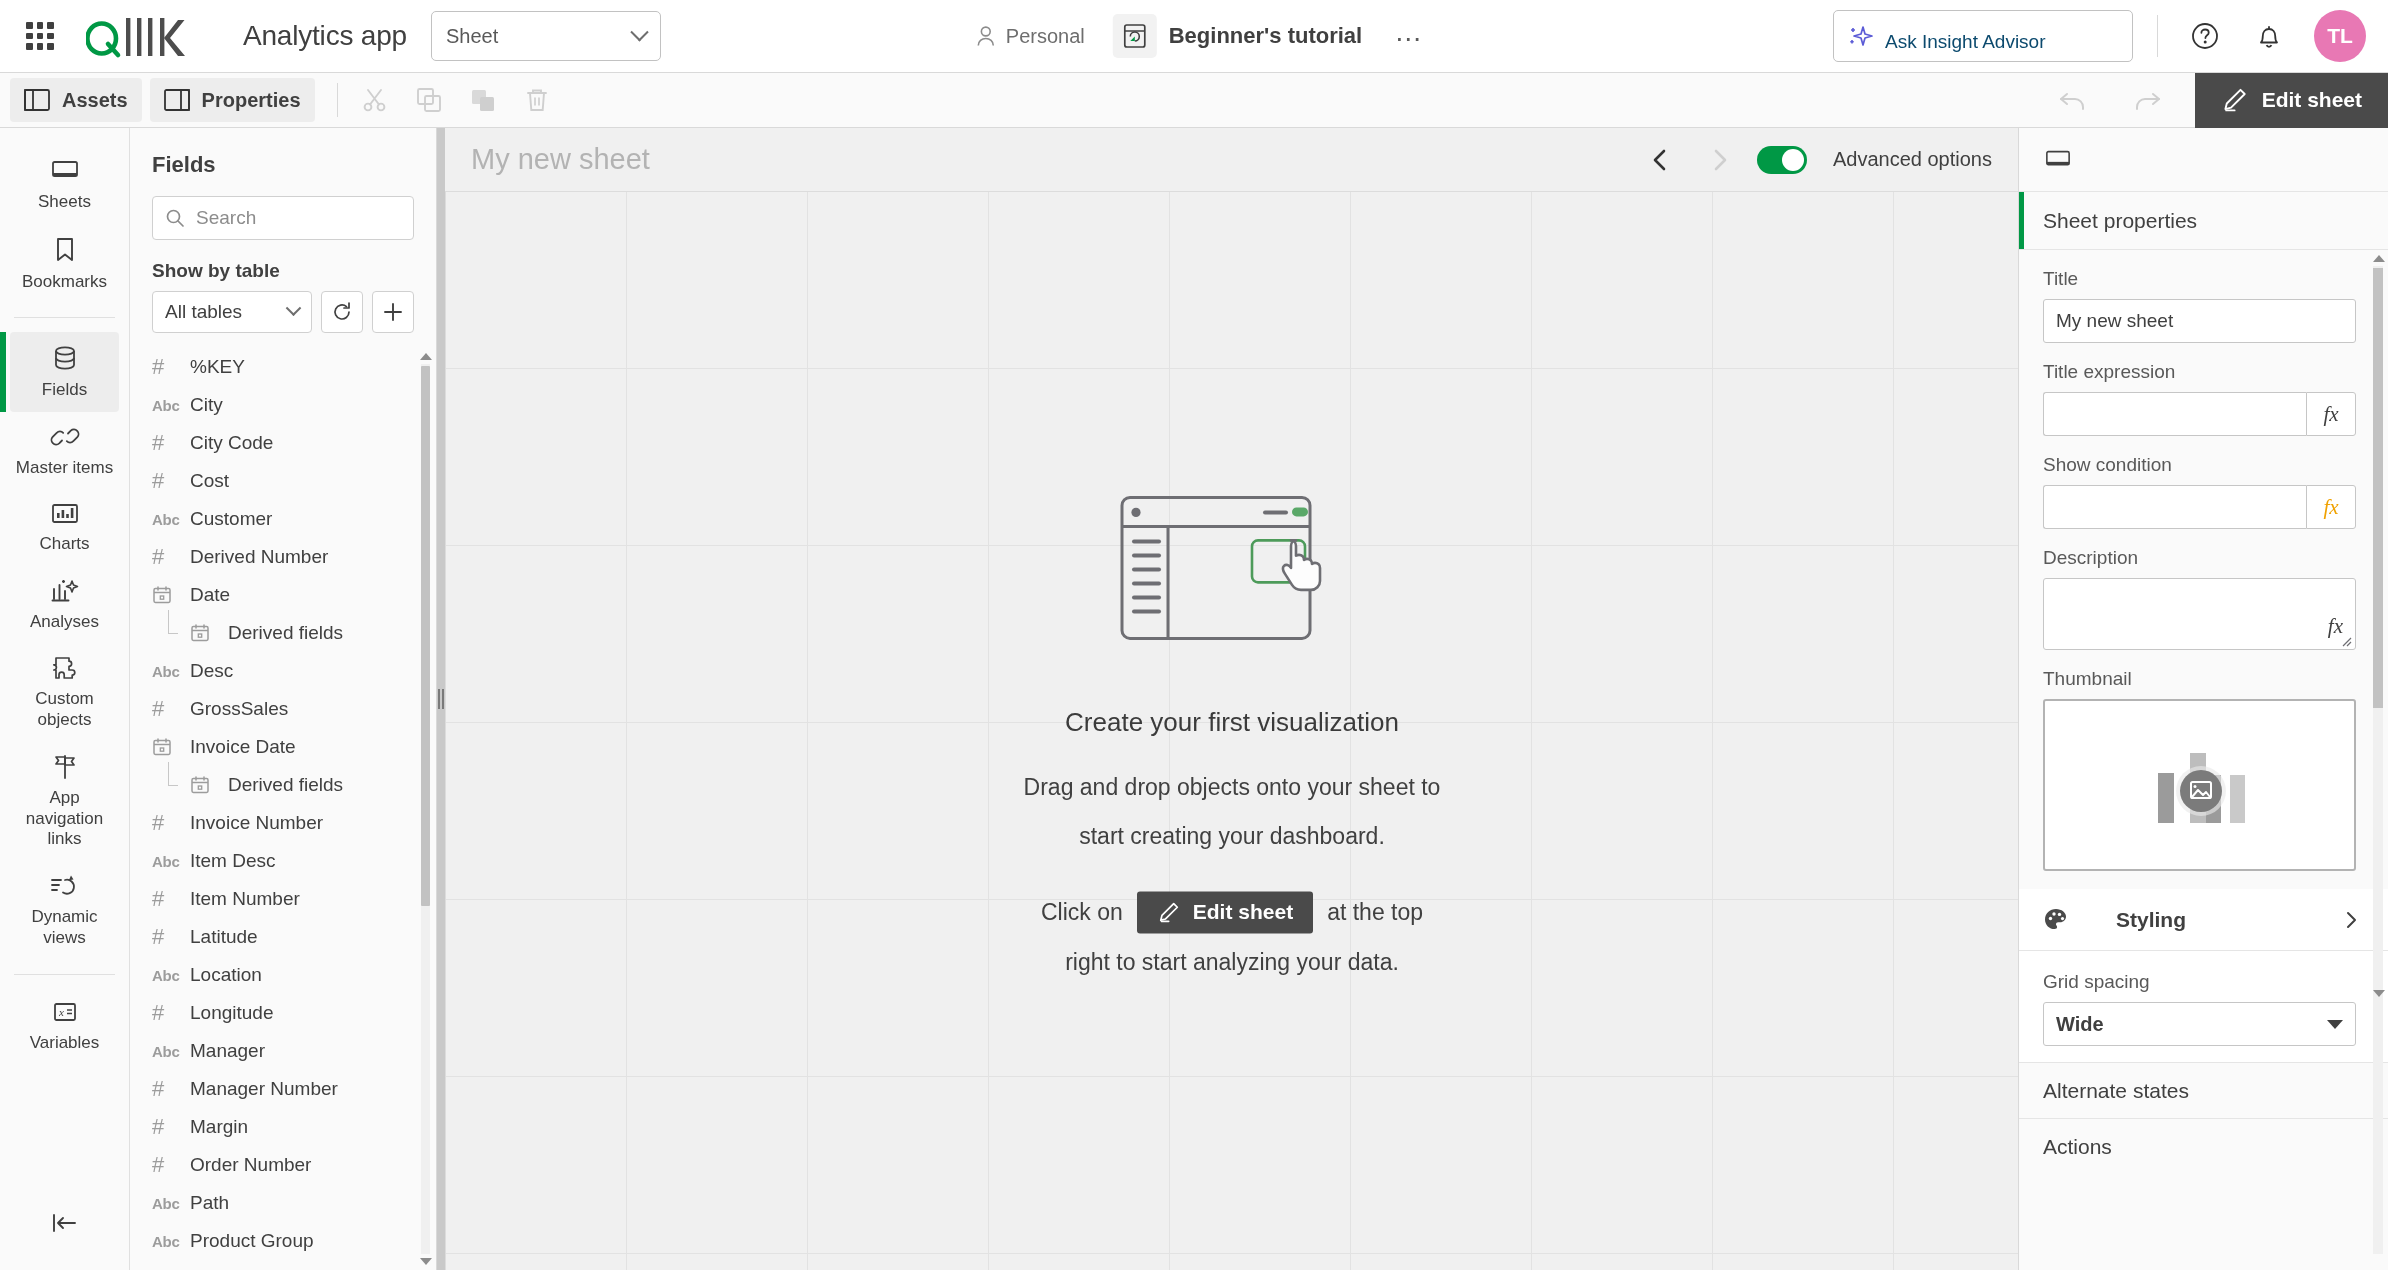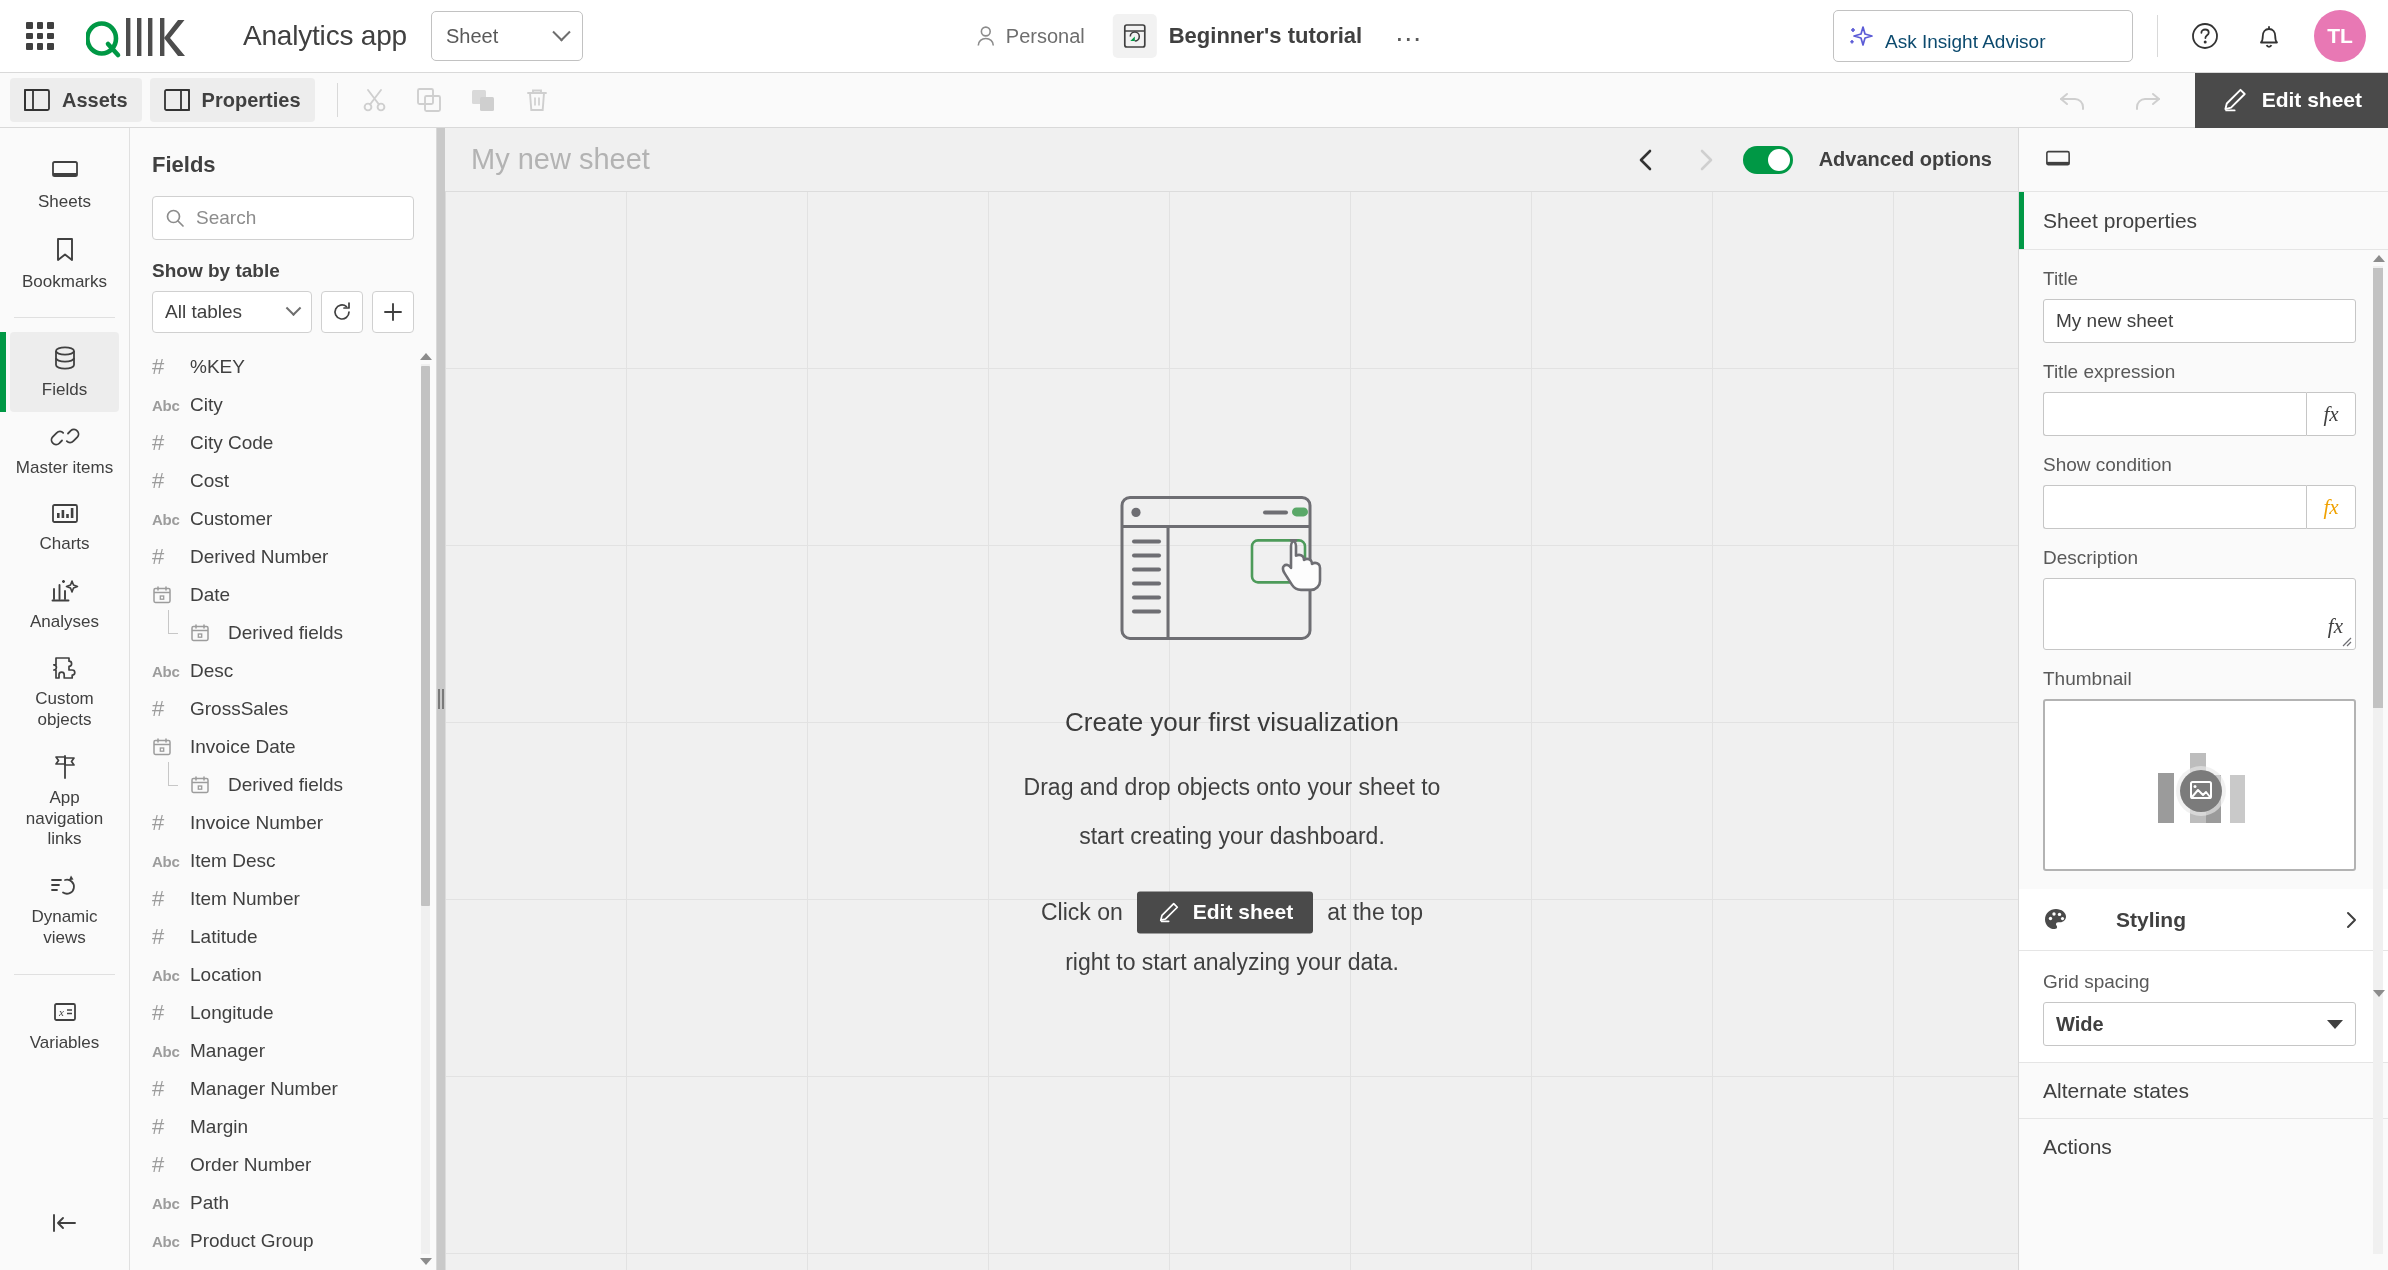--- a/index.html
+++ b/index.html
@@ -17,21 +17,21 @@
     border-bottom: 1px solid #d9d9d9;
     display: flex; align-items: center; padding: 0 22px; position: relative;
   }
   .waffle { width: 36px; height: 36px; display: grid; grid-template-columns: repeat(3, 1fr);
             grid-template-rows: repeat(3, 1fr); gap: 4px; padding: 4px; cursor: pointer; }
   .waffle i { background: #404040; border-radius: 1px; display: block; }
   .logo { margin-left: 28px; display: flex; align-items: baseline; height: 44px; }
   .logo svg { display: block; }
   .app-title { margin-left: 39px; font-size: 28px; color: #404040; font-weight: 400; letter-spacing: -0.2px; }
   .sheet-select {
-    margin-left: 24px; width: 152px; height: 50px; border: 1px solid #c2c2c2; border-radius: 5px;
+    margin-left: 24px; width: 230px; height: 50px; border: 1px solid #c2c2c2; border-radius: 5px;
     display: flex; align-items: center; padding: 0 14px; cursor: pointer; background: #fff;
   }
   .sheet-select span { font-size: 20px; color: #595959; flex: 1; }
   .chev { width: 13px; height: 13px; border-right: 2px solid #6e6e6e; border-bottom: 2px solid #6e6e6e;
           transform: rotate(45deg) translate(-3px,-3px); }
   .center-group { position: absolute; left: 50%; transform: translateX(-50%); display: flex; align-items: center; gap: 0; }
   .space-chip { display: flex; align-items: center; gap: 10px; padding: 8px 12px; border-radius: 5px; cursor: pointer; }
   .space-chip span { font-size: 20px; color: #6e6e6e; }
   .tut-chip { display: flex; align-items: center; gap: 12px; padding: 0 14px 0 0; border-radius: 5px; cursor: pointer; margin-left: 16px; }
   .tut-icon-box { width: 44px; height: 44px; background: #f2f2f2; border-radius: 5px; display: flex; align-items: center; justify-content: center; }
@@ -114,21 +114,21 @@
   .splitter .grip i { width: 2px; height: 20px; background: #7a7a7a; display: block; }
 
   
   .canvas-wrap { flex: 1; display: flex; flex-direction: column; min-width: 0; background: #f0f0f0; }
   .canvas-head { height: 63px; min-height: 63px; display: flex; align-items: center; padding: 0 26px; position: relative; }
   .sheet-name { font-size: 29px; color: #b3b3b3; font-weight: 400; }
   .ch-right { margin-left: auto; display: flex; align-items: center; gap: 0; }
   .nav-arrow { width: 46px; height: 46px; display: flex; align-items: center; justify-content: center; cursor: pointer; }
   .toggle { width: 50px; height: 28px; border-radius: 14px; background: #009845; position: relative; cursor: pointer; margin-left: 14px; }
   .toggle .knob { position: absolute; right: 3px; top: 3px; width: 22px; height: 22px; background: #fff; border-radius: 50%; }
-  .adv-lbl { font-size: 20px; color: #404040; font-weight: 700; margin-left: 26px; }
+  .adv-lbl { font-size: 20px; color: #404040; font-weight: 400; margin-left: 26px; }
   .canvas { flex: 1; position: relative; border-top: 1px solid #dcdcdc; border-left: 1px solid #dcdcdc;
             margin: 0 0 0 0; overflow: hidden;
             background-color: #f0f0f0;
             background-image:
               linear-gradient(to right, #e2e2e2 1px, transparent 1px),
               linear-gradient(to bottom, #e2e2e2 1px, transparent 1px);
             background-size: 181px 177px; background-position: -1px -1px; }
   .empty-state { position: absolute; left: 50%; top: 50%; transform: translate(-50%,-50%);
                  display: flex; flex-direction: column; align-items: center; width: 760px; }
   .es-title { font-size: 26px; font-weight: 400; color: #3b3b3b; margin-top: 54px; }

